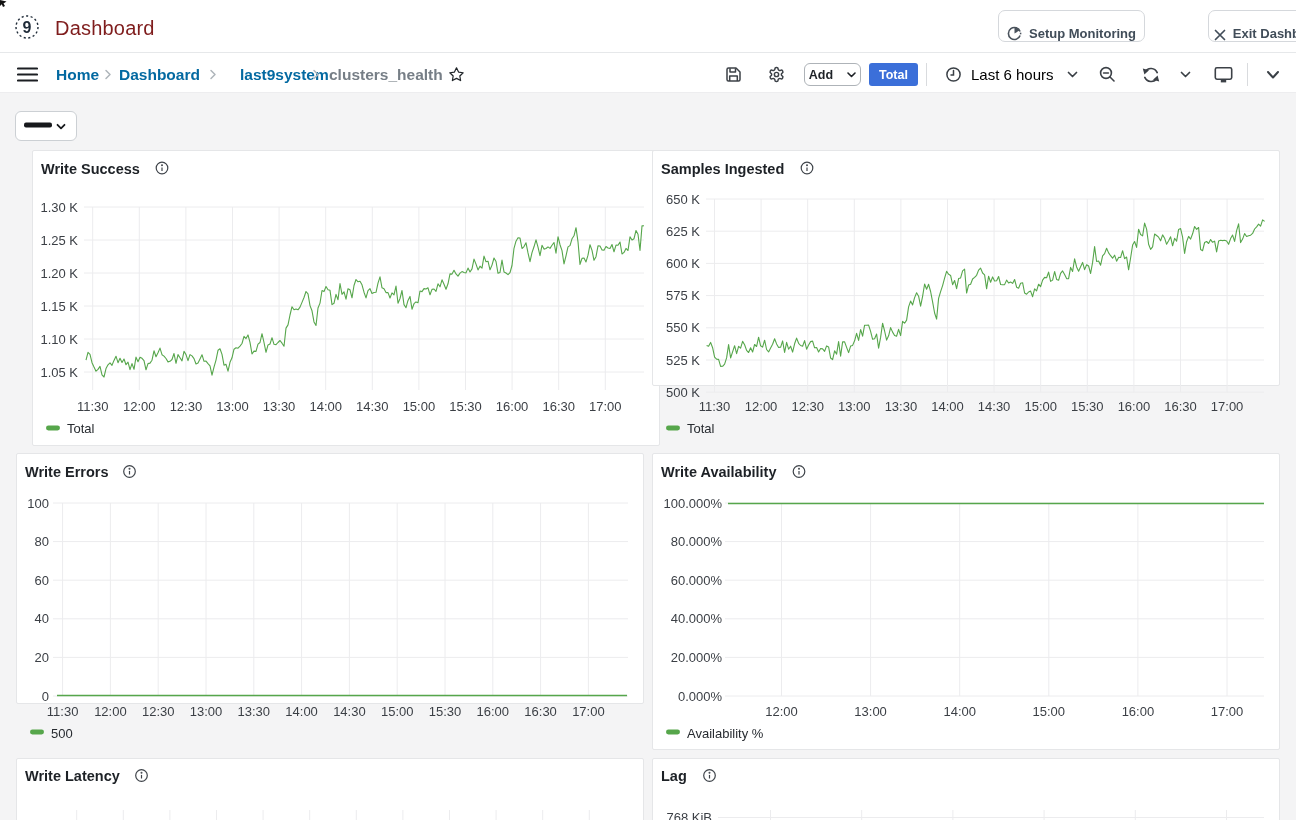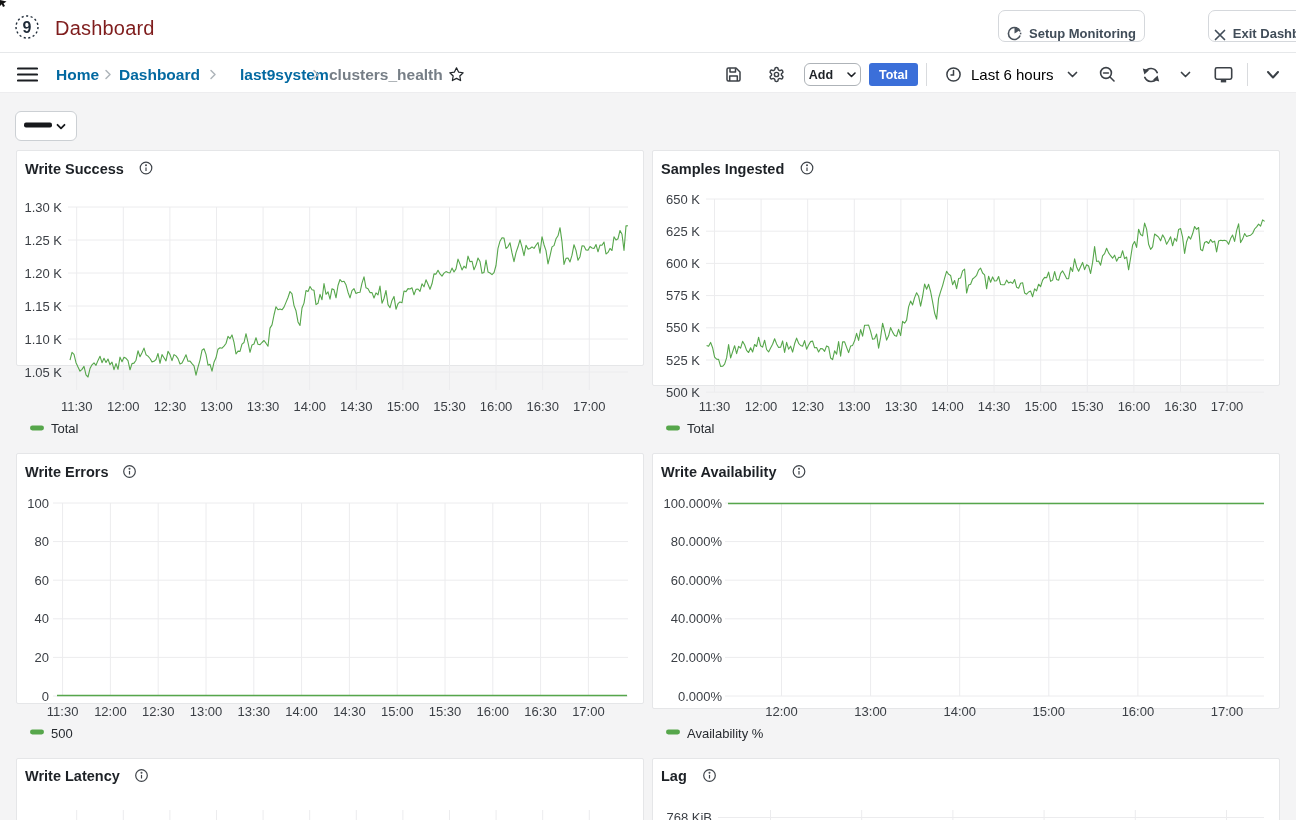--- a/index.html
+++ b/index.html
@@ -129,21 +129,21 @@
   </svg>
 <div class="vsep" style="left:1247px;top:63px;height:23px"></div>
 <svg class="abs" style="left:1266px;top:70px" width="14" height="10">
     <path d="M2,2 L7,7.5 L12,2" stroke="#3a4046" stroke-width="2" fill="none" stroke-linecap="round" stroke-linejoin="round"></path>
   </svg>
 <div class="vardrop"></div>
 <svg class="abs" style="left:15px;top:111px" width="62" height="30">
 <rect x="9" y="11.5" width="28" height="5" rx="2" fill="#17191c"></rect>
 <path d="M42.5,13.8 L46,17.3 L49.5,13.8" stroke="#17191c" stroke-width="1.8" fill="none" stroke-linecap="round" stroke-linejoin="round"></path>
   </svg>
-<div class="panel" style="left:16px;top:150px;height:216px">
+<div class="panel" style="left:32px;top:150px;height:296px">
     <svg width="628" height="296" viewBox="0 0 628 296">
       <text x="9" y="23.5" font-size="14.5" font-weight="700" fill="#1d2126">Write Success</text>
       <g fill="none" stroke="#3f444a" stroke-width="1.2">
         <circle cx="130" cy="18" r="5.8"></circle>
         <path d="M130,17.4 V21"></path>
         <circle cx="130" cy="15.2" r="0.4" fill="#3f444a"></circle>
       </g>
       <path d="M52,57 H612" stroke="#ececee" stroke-width="1"></path>
       <path d="M52,90 H612" stroke="#ececee" stroke-width="1"></path>
       <path d="M52,123 H612" stroke="#ececee" stroke-width="1"></path>
@@ -278,21 +278,21 @@
       <text x="381.2" y="262.5" text-anchor="middle" font-size="13" fill="#3b3f45">15:00</text>
       <text x="429.0" y="262.5" text-anchor="middle" font-size="13" fill="#3b3f45">15:30</text>
       <text x="476.8" y="262.5" text-anchor="middle" font-size="13" fill="#3b3f45">16:00</text>
       <text x="524.6" y="262.5" text-anchor="middle" font-size="13" fill="#3b3f45">16:30</text>
       <text x="572.4" y="262.5" text-anchor="middle" font-size="13" fill="#3b3f45">17:00</text>
       <path d="M41,242.5 H611" stroke="#56a64b" stroke-width="1.3"></path>
       <rect x="14" y="276.5" width="14" height="5" rx="2.4" fill="#56a64b"></rect>
       <text x="35" y="285" font-size="13" fill="#272b30">500</text>
     </svg>
   </div>
-<div class="panel" style="left:652px;top:453px;height:256px">
+<div class="panel" style="left:652px;top:453px;height:297px">
     <svg width="628" height="297" viewBox="0 0 628 297">
       <text x="9" y="24" font-size="14.5" font-weight="700" fill="#1d2126">Write Availability</text>
       <g fill="none" stroke="#3f444a" stroke-width="1.2">
         <circle cx="147" cy="18.5" r="5.8"></circle>
         <path d="M147,17.9 V21.5"></path>
         <circle cx="147" cy="15.7" r="0.4" fill="#3f444a"></circle>
       </g>
       <path d="M73,50.0 H612" stroke="#ececee" stroke-width="1"></path>
       <path d="M73,88.6 H612" stroke="#ececee" stroke-width="1"></path>
       <path d="M73,127.2 H612" stroke="#ececee" stroke-width="1"></path>

